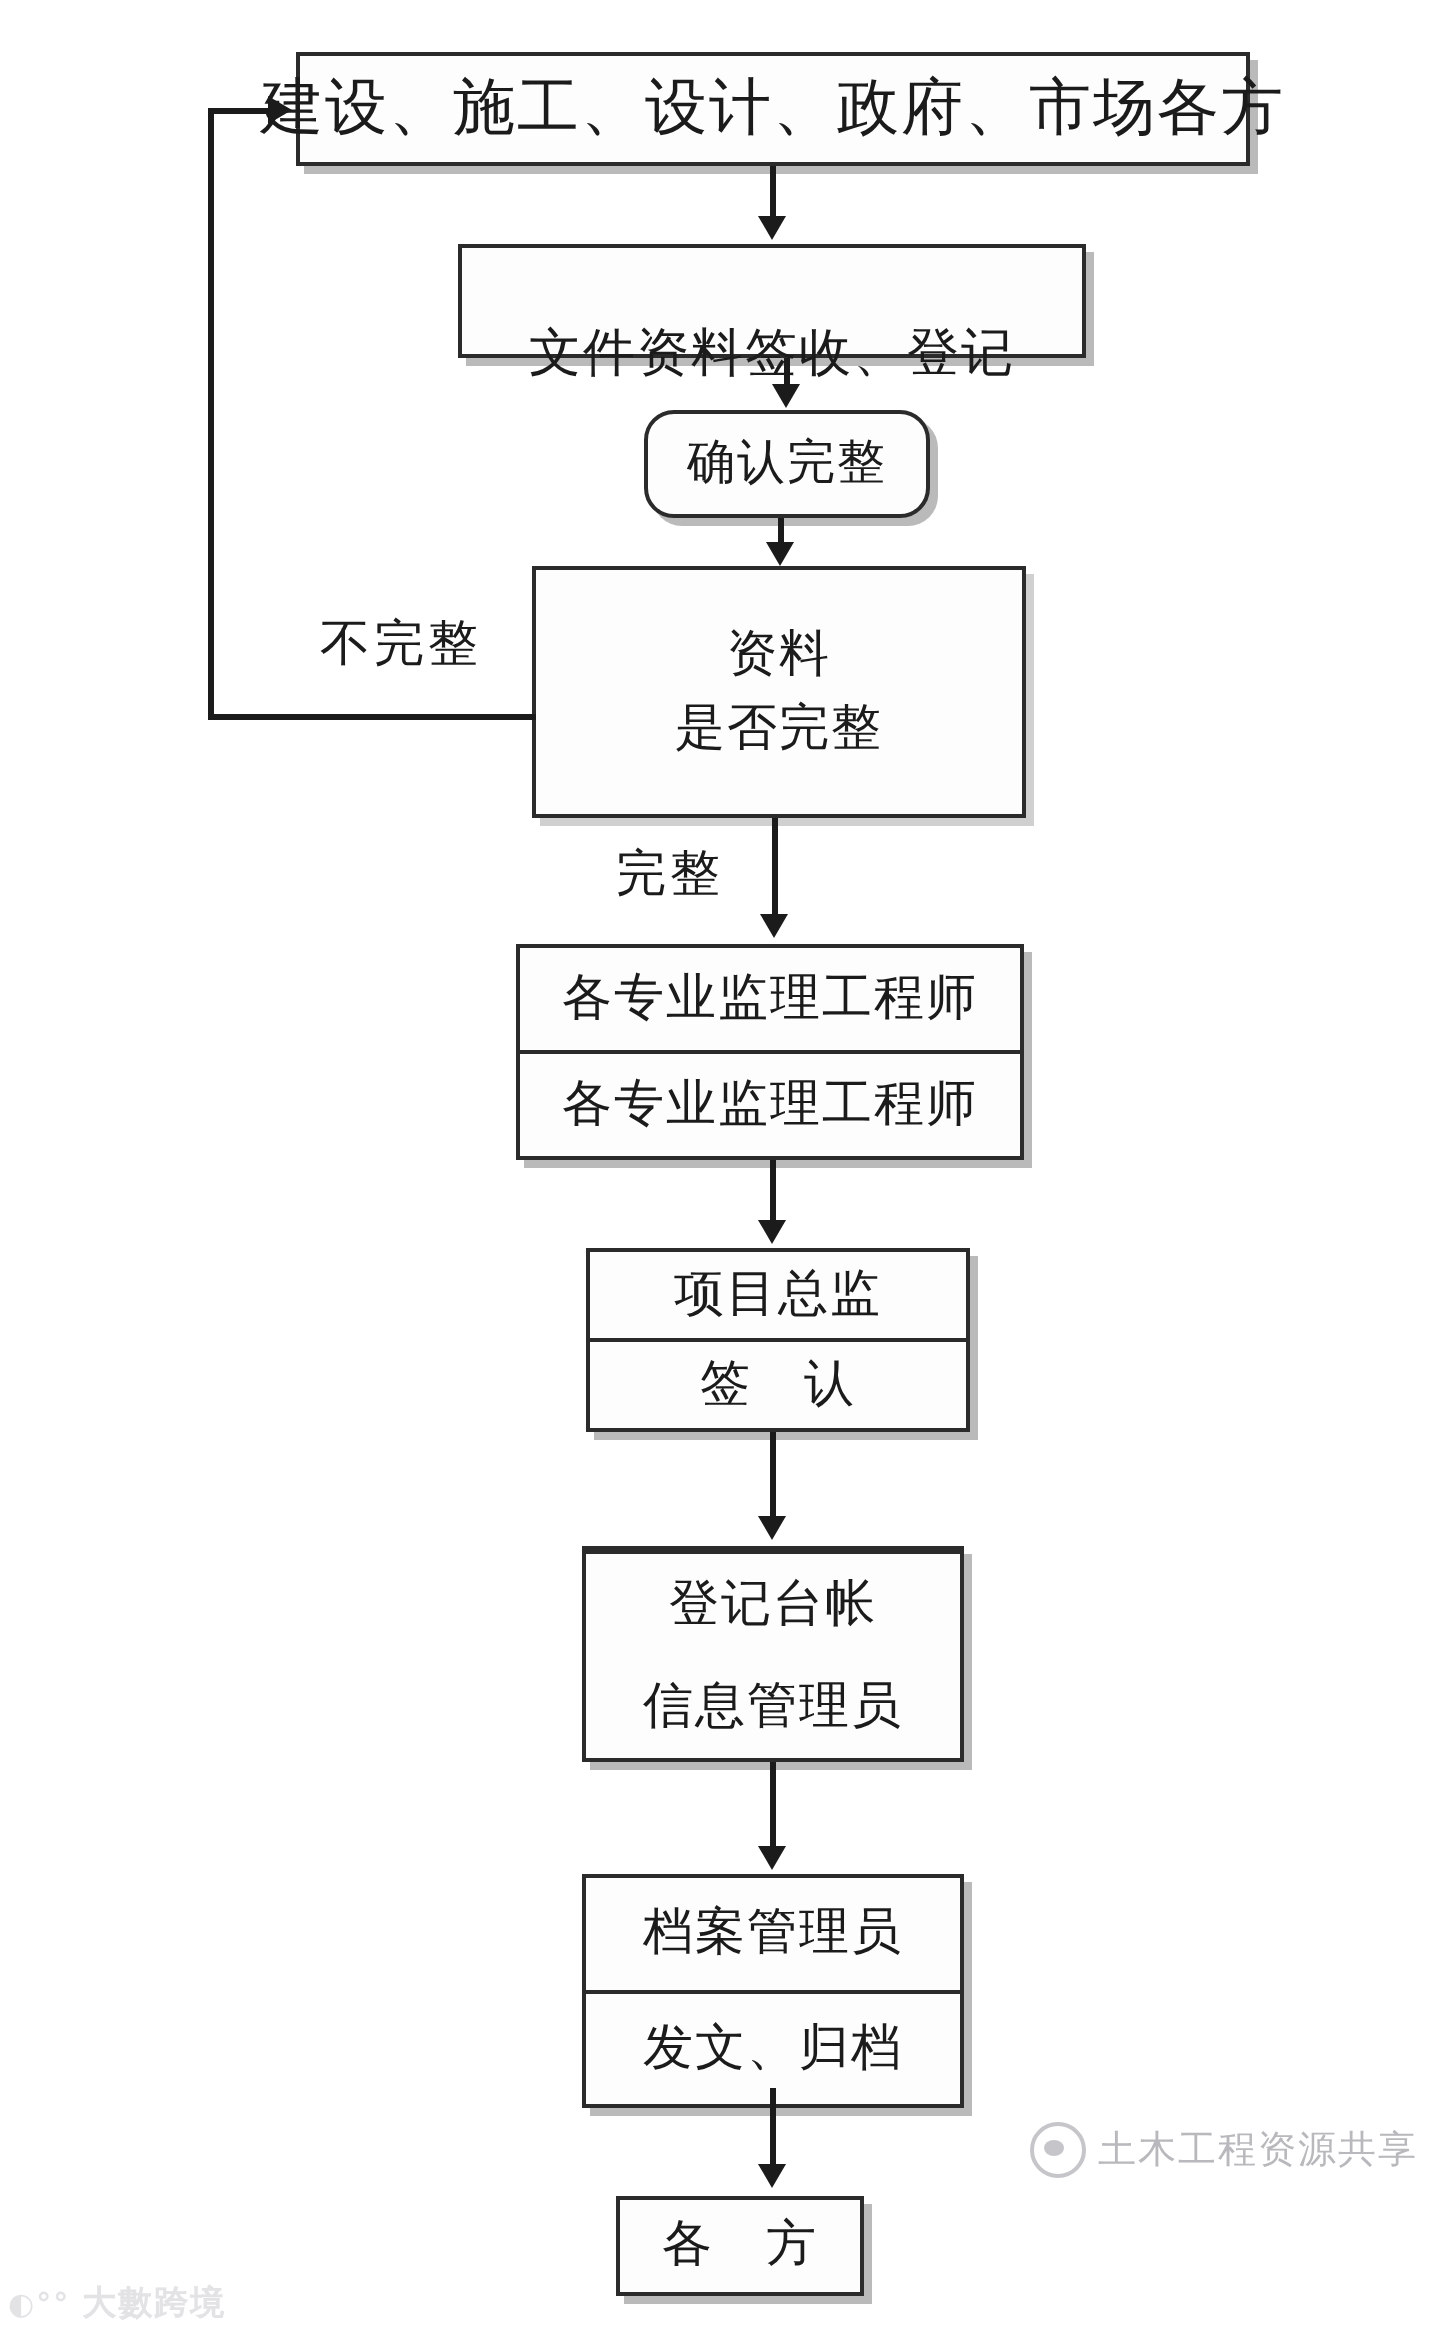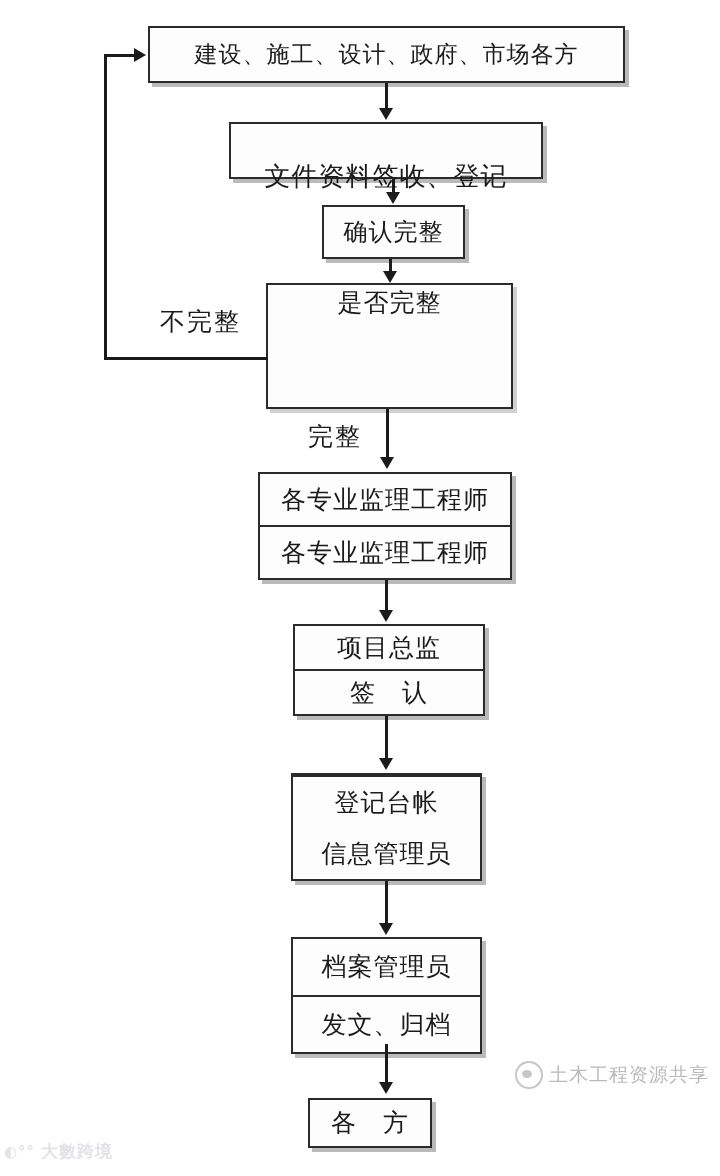--- a/index.html
+++ b/index.html
@@ -37,26 +37,26 @@
     letter-spacing: 1px;
     white-space: nowrap;
     line-height: 1.1;
   }
   .node .cell.divided-top {
     border-top: 2px solid #2b2b2b;
   }
 
   
   #node-parties      { left:148px; top:26px;   width:477px; height:57px;  }
-  #node-parties .cell{ font-size: 23px; }
+  #node-parties .cell{ font-size: 31px; }
 
   #node-receive      { left:229px; top:122px;  width:314px; height:57px;  }
   #node-receive .cell{ font-size: 26px; margin-top: 39px; }
 
-  #node-confirm      { left:322px; top:205px;  width:143px; height:54px;  }
+  #node-confirm      { left:322px; top:205px;  width:143px; height:54px;border-radius:15px;  }
   #node-confirm .cell{ font-size: 24px; }
 
   #node-decision     { left:266px; top:283px;  width:247px; height:126px; box-shadow: 4px 4px 0 0 rgba(150,150,150,0.45); }
   #node-decision .cell{ font-size: 25px; }
   #node-decision .cell:first-child { align-items: flex-end;  padding-bottom: 6px; }
   #node-decision .cell:last-child  { align-items: flex-start; padding-top: 4px;   }
 
   #node-engineer     { left:258px; top:472px;  width:254px; height:108px; }
   #node-engineer .cell { font-size: 25px; }
 
@@ -169,20 +169,21 @@
   <div class="arrowhead-down" style="left:386px; top:192px;"></div>
 
   <div class="node" id="node-confirm">
     <div class="cell">确认完整</div>
   </div>
 
   <div class="conn v" style="left:389px; top:259px; height:13px;"></div>
   <div class="arrowhead-down" style="left:383px; top:271px;"></div>
 
   <div class="node" id="node-decision">
+    <div class="cell">资料</div>
     <div class="cell">是否完整</div>
   </div>
 
   <div class="conn h" style="left:104px; top:357px; width:164px;"></div>
   <div class="conn v" style="left:104px; top:54px; height:306px;"></div>
   <div class="conn h" style="left:104px; top:54px; width:32px;"></div>
   <div class="arrowhead-right" style="left:134px; top:48px;"></div>
   <div class="edge-label" id="label-incomplete">不完整</div>
 
   <div class="conn v" style="left:386px; top:409px; height:50px;"></div>

